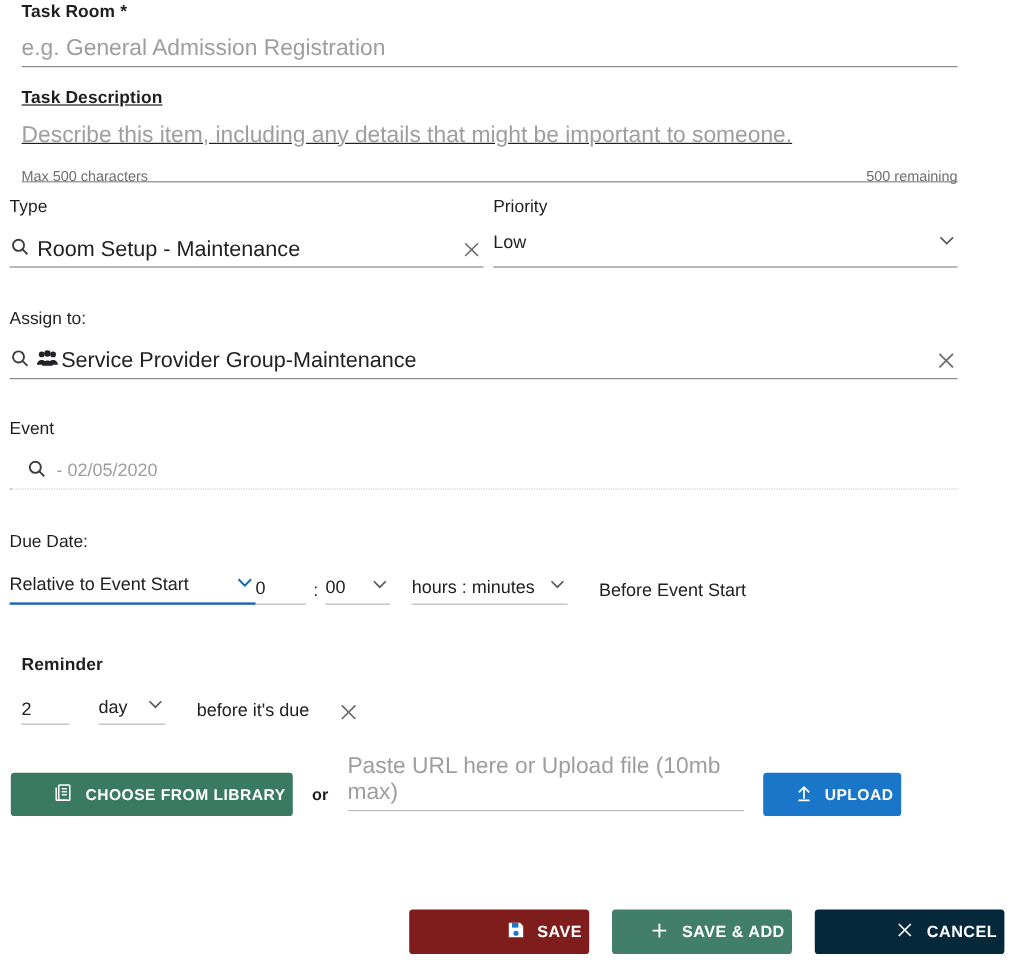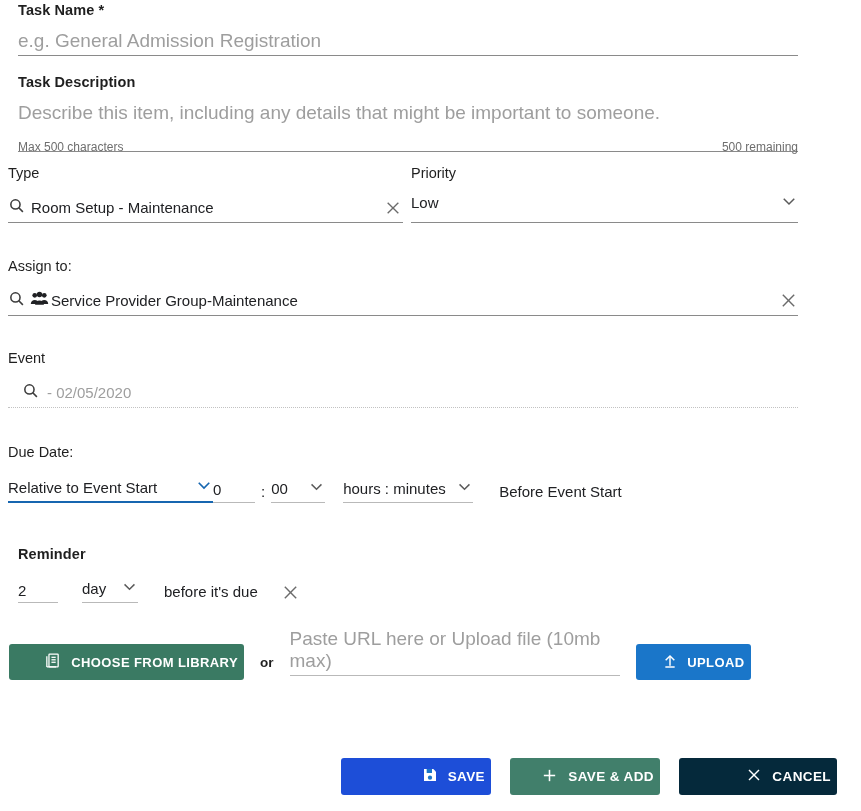--- a/index.html
+++ b/index.html
@@ -59,21 +59,21 @@
   #task-name-label { margin-bottom: 10px; }
   #task-name-input {
     width: 780px;
     height: 28px;
     display: flex;
     align-items: flex-end;
     padding-bottom: 3px;
   }
 
   
-  #task-desc-block { left: 18px; top: 74px; width: 780px; }
+  #task-desc-block { left: 18px; top: 74px; width: 780px; text-decoration: underline; }
   #task-desc-label { margin-bottom: 10px; }
   #task-desc-input {
     width: 780px;
     height: 52px;
     padding-top: 2px;
   }
   #desc-meta {
     position: absolute;
     left: 18px;
     top: 140px;
@@ -87,21 +87,21 @@
   
   #type-block { left: 8px; top: 165px; width: 395px; }
   #priority-block { left: 411px; top: 165px; width: 387px; }
   .field-label { font-size: 14.5px; color: #1f1f1f; margin-bottom: 14px; }
   .search-field {
     display: flex;
     align-items: center;
     height: 28px;
     padding-bottom: 2px;
   }
-  .search-field .text { flex: 1; font-size: 15px; color: #202124; }
+  .search-field .text { flex: 1; font-size: 18px; color: #202124; }
   .clear-btn {
     width: 20px; height: 20px;
     display: flex; align-items: center; justify-content: center;
     cursor: pointer;
   }
   .select-field {
     display: flex;
     align-items: center;
     height: 28px;
     padding-bottom: 12px;
@@ -188,21 +188,21 @@
   #upload-btn .icon-svg { margin-right: 9px; }
 
   
   #footer-actions {
     left: 341px; top: 758px;
     display: flex;
     align-items: center;
   }
   #save-btn {
     width: 150px; height: 37px;
-    background: #1d4ed8;
+    background: #7f1d1d;
     font-size: 13.5px;
   }
   #save-add-btn {
     width: 150px; height: 37px;
     background: #417f6b;
     font-size: 13.5px;
     margin-left: 19px;
   }
   #cancel-btn {
     width: 158px; height: 37px;
@@ -211,21 +211,21 @@
     margin-left: 19px;
   }
   .btn .icon-svg { margin-right: 10px; }
 </style>
 </head>
 <body>
 
 <div class="form">
 
   <div class="row" id="task-name-block">
-    <div class="label-bold" id="task-name-label">Task Name *</div>
+    <div class="label-bold" id="task-name-label">Task Room *</div>
     <div class="underline" id="task-name-input">
       <span class="placeholder">e.g. General Admission Registration</span>
     </div>
   </div>
 
   <div class="row" id="task-desc-block">
     <div class="label-bold" id="task-desc-label">Task Description</div>
     <div class="underline" id="task-desc-input">
       <span class="placeholder">Describe this item, including any details that might be important to someone.</span>
     </div>

